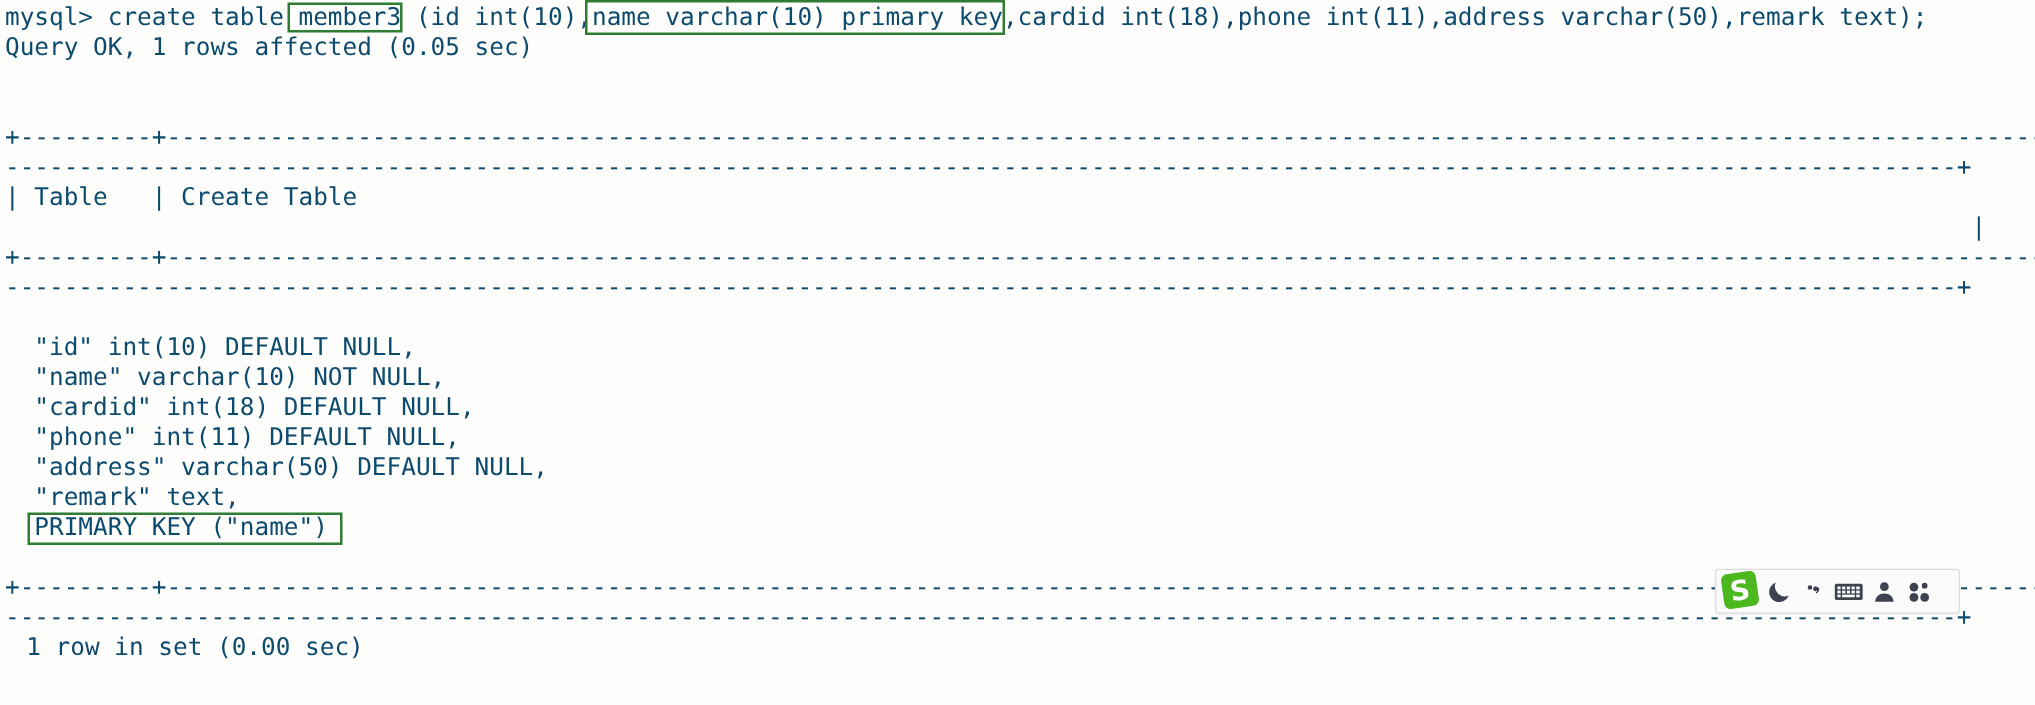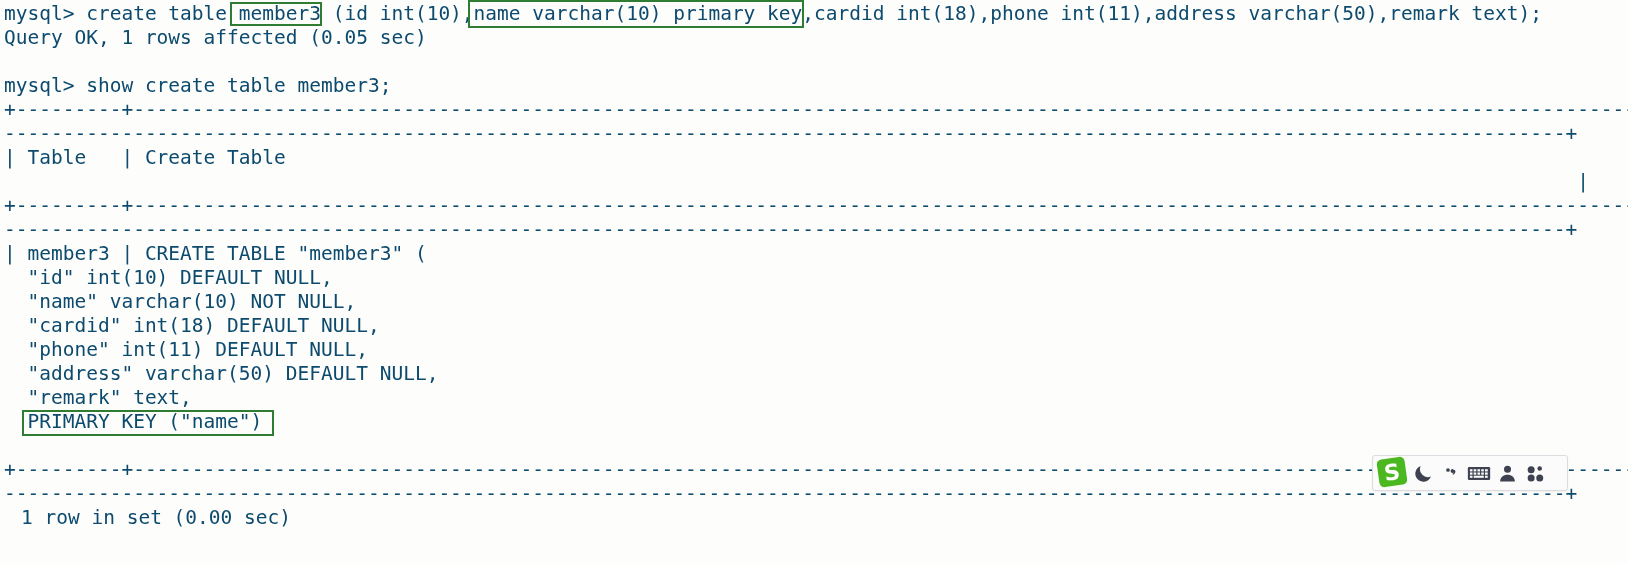--- a/index.html
+++ b/index.html
@@ -105,32 +105,30 @@
   }
 </style>
 </head>
 <body>
 
 <div id="terminal">
 
   <div class="line" style="top:2px;">mysql&gt; create table member3 (id int(10),name varchar(10) primary key,cardid int(18),phone int(11),address varchar(50),remark text);</div>
   <div class="line" style="top:26px;">Query OK, 1 rows affected (0.05 sec)</div>
   <div class="line" style="top:50px;"></div>
-  <div class="line" style="top:74px;">mysql&gt; show create table member3;</div>
 
   <div class="line" style="top:98px;">+---------+----------------------------------------------------------------------------------------------------------------------------------</div>
   <div class="line wrap" style="top:122px;">-------------------------------------------------------------------------------------------------------------------------------------+</div>
 
   <div class="line" style="top:146px;">| Table   | Create Table</div>
   <div class="line wrap" style="top:170px;">                                                                                                                                      |</div>
 
   <div class="line" style="top:194px;">+---------+----------------------------------------------------------------------------------------------------------------------------------</div>
   <div class="line wrap" style="top:218px;">-------------------------------------------------------------------------------------------------------------------------------------+</div>
 
-  <div class="line" style="top:242px;">| member3 | CREATE TABLE "member3" (</div>
   <div class="line" style="top:266px;">  "id" int(10) DEFAULT NULL,</div>
   <div class="line" style="top:290px;">  "name" varchar(10) NOT NULL,</div>
   <div class="line" style="top:314px;">  "cardid" int(18) DEFAULT NULL,</div>
   <div class="line" style="top:338px;">  "phone" int(11) DEFAULT NULL,</div>
   <div class="line" style="top:362px;">  "address" varchar(50) DEFAULT NULL,</div>
   <div class="line" style="top:386px;">  "remark" text,</div>
   <div class="line" style="top:410px;">  PRIMARY KEY ("name")</div>
 
   <div class="line" style="top:458px;">+---------+----------------------------------------------------------------------------------------------------------------------------------</div>
   <div class="line wrap" style="top:482px;">-------------------------------------------------------------------------------------------------------------------------------------+</div>

